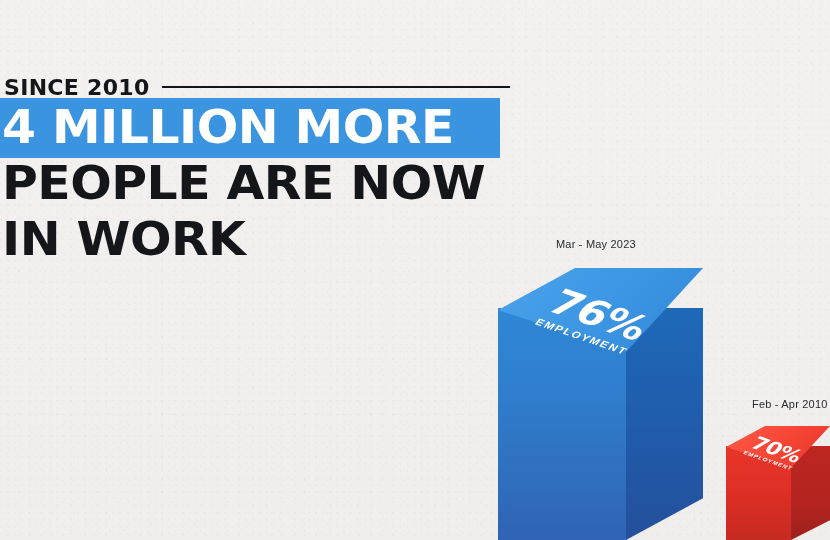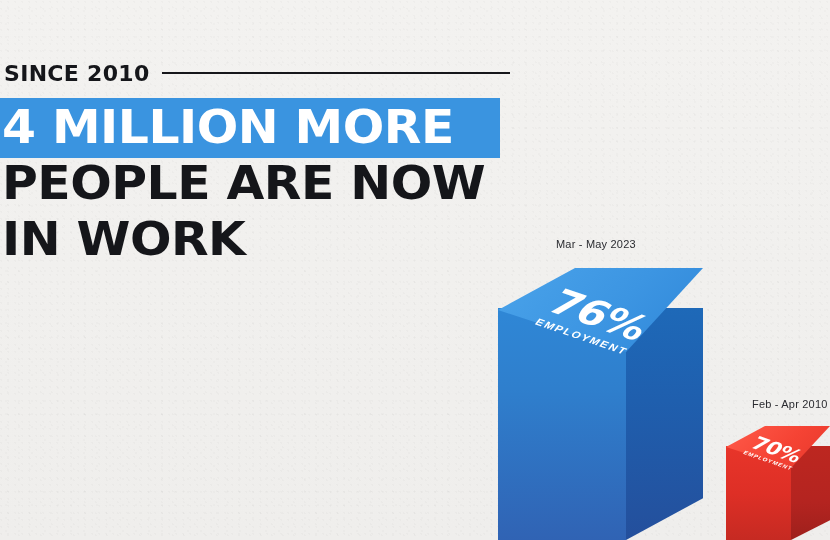--- a/index.html
+++ b/index.html
@@ -24,21 +24,21 @@
       radial-gradient(circle at 45% 85%, rgba(0,0,0,0.014) 0 1px, transparent 1px),
       linear-gradient(#f3f2f0, #efeeec);
     background-size: 7px 7px, 11px 11px, 13px 13px, 100% 100%;
     overflow: hidden;
   }
 
   
   .kicker-row {
     position: absolute;
     left: 0;
-    top: 57px;
+    top: 71px;
     width: 520px;
     height: 32px;
     display: flex;
     align-items: center;
   }
   .kicker {
     font-family: "DejaVu Sans", sans-serif;
     font-weight: bold;
     font-size: 22px;
     letter-spacing: 0.3px;

